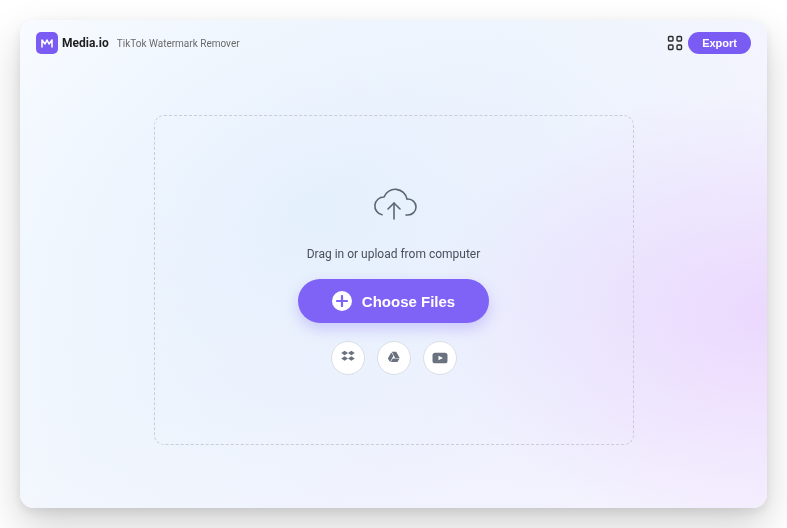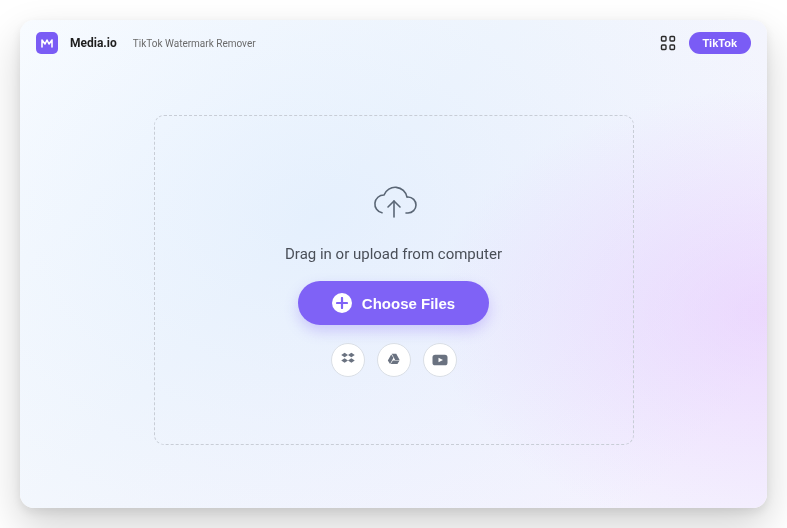--- a/index.html
+++ b/index.html
@@ -21,21 +21,21 @@
       radial-gradient(ellipse 650px 500px at 40% 40%, rgba(172,210,255,0.20), rgba(172,210,255,0) 75%),
       linear-gradient(135deg, #fbfdff 0%, #f3f7fd 40%, #f4f1fe 100%);
     box-shadow: 0 18px 40px rgba(0,0,0,0.18), 0 4px 10px rgba(0,0,0,0.08);
     overflow: hidden;
   }
   .topbar {
     display: flex;
     align-items: center;
     height: 46px;
     padding: 0 16px;
-    gap: 12px;
+    gap: 4px;
   }
   .logo-box {
     width: 22px; height: 22px;
     background: #7a5cf5;
     border-radius: 5px;
     display: flex; align-items: center; justify-content: center;
     color: #fff;
     font-weight: 700;
     font-size: 12px;
   }
@@ -70,21 +70,21 @@
     height: 330px;
     border: 1.5px dashed #c8cdd6;
     border-radius: 10px;
     display: flex;
     flex-direction: column;
     align-items: center;
     justify-content: center;
     gap: 18px;
   }
   .cloud-icon { color: #5a6675; }
-  .prompt-text { color: #4a4f58; font-size: 15px; }
+  .prompt-text { color: #4a4f58; font-size: 12px; }
   .choose-btn {
     background: #7f62f6;
     color: #fff;
     border: none;
     border-radius: 24px;
     padding: 8px 34px;
     height: 44px;
     font-size: 15px;
     font-weight: 700;
     display: flex; align-items: center; gap: 10px;
@@ -123,21 +123,21 @@
     <span class="page-title">TikTok Watermark Remover</span>
     <div class="spacer"></div>
     <div class="qr-icon">
       <svg width="16" height="16" viewBox="0 0 16 16" fill="none" stroke="currentColor" stroke-width="1.4">
         <rect x="1.5" y="1.5" width="4.5" height="4.5" rx="1"></rect>
         <rect x="10" y="1.5" width="4.5" height="4.5" rx="1"></rect>
         <rect x="1.5" y="10" width="4.5" height="4.5" rx="1"></rect>
         <rect x="10" y="10" width="4.5" height="4.5" rx="1"></rect>
       </svg>
     </div>
-    <button class="export-btn">TikTok</button>
+    <button class="export-btn">Export</button>
   </div>
 
   <div class="main">
     <div class="drop-zone">
 
       <div class="cloud-icon">
         <svg width="50" height="40" viewBox="0 0 50 40" fill="none" stroke="currentColor" stroke-width="1.6" stroke-linecap="round" stroke-linejoin="round">
           <path d="M37 30h2a8 8 0 0 0 0-16 5 5 0 0 0-1 .1A12 12 0 0 0 15 12a9 9 0 0 0-2 17.8"></path>
           <path d="M25 34V18"></path>
           <path d="M19 24l6-6 6 6"></path>

